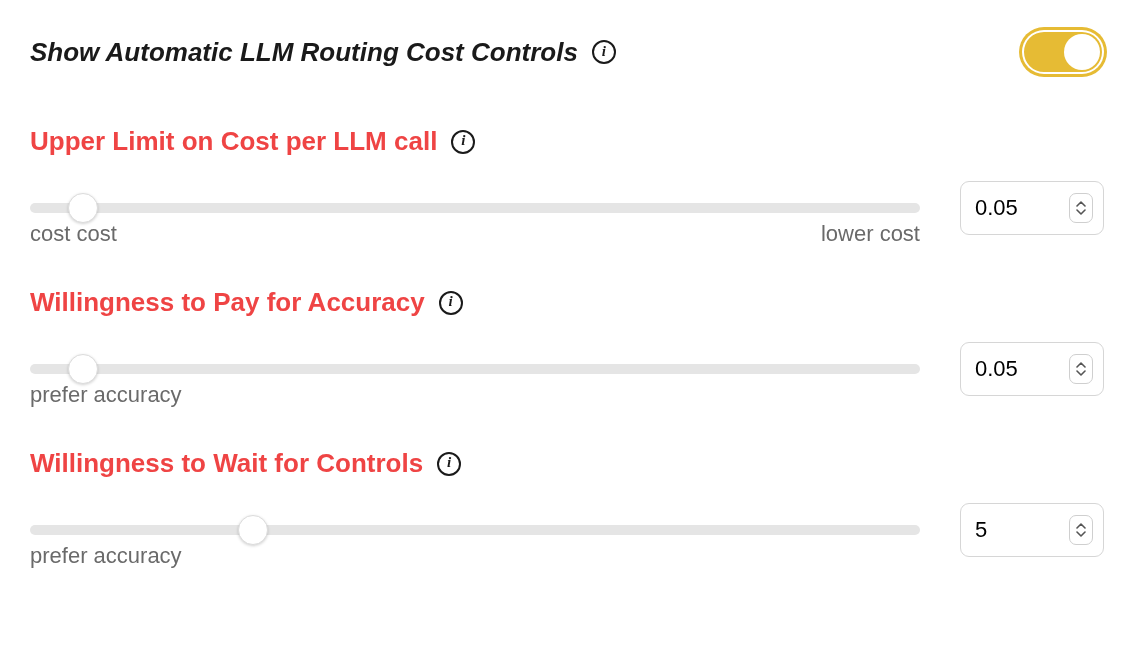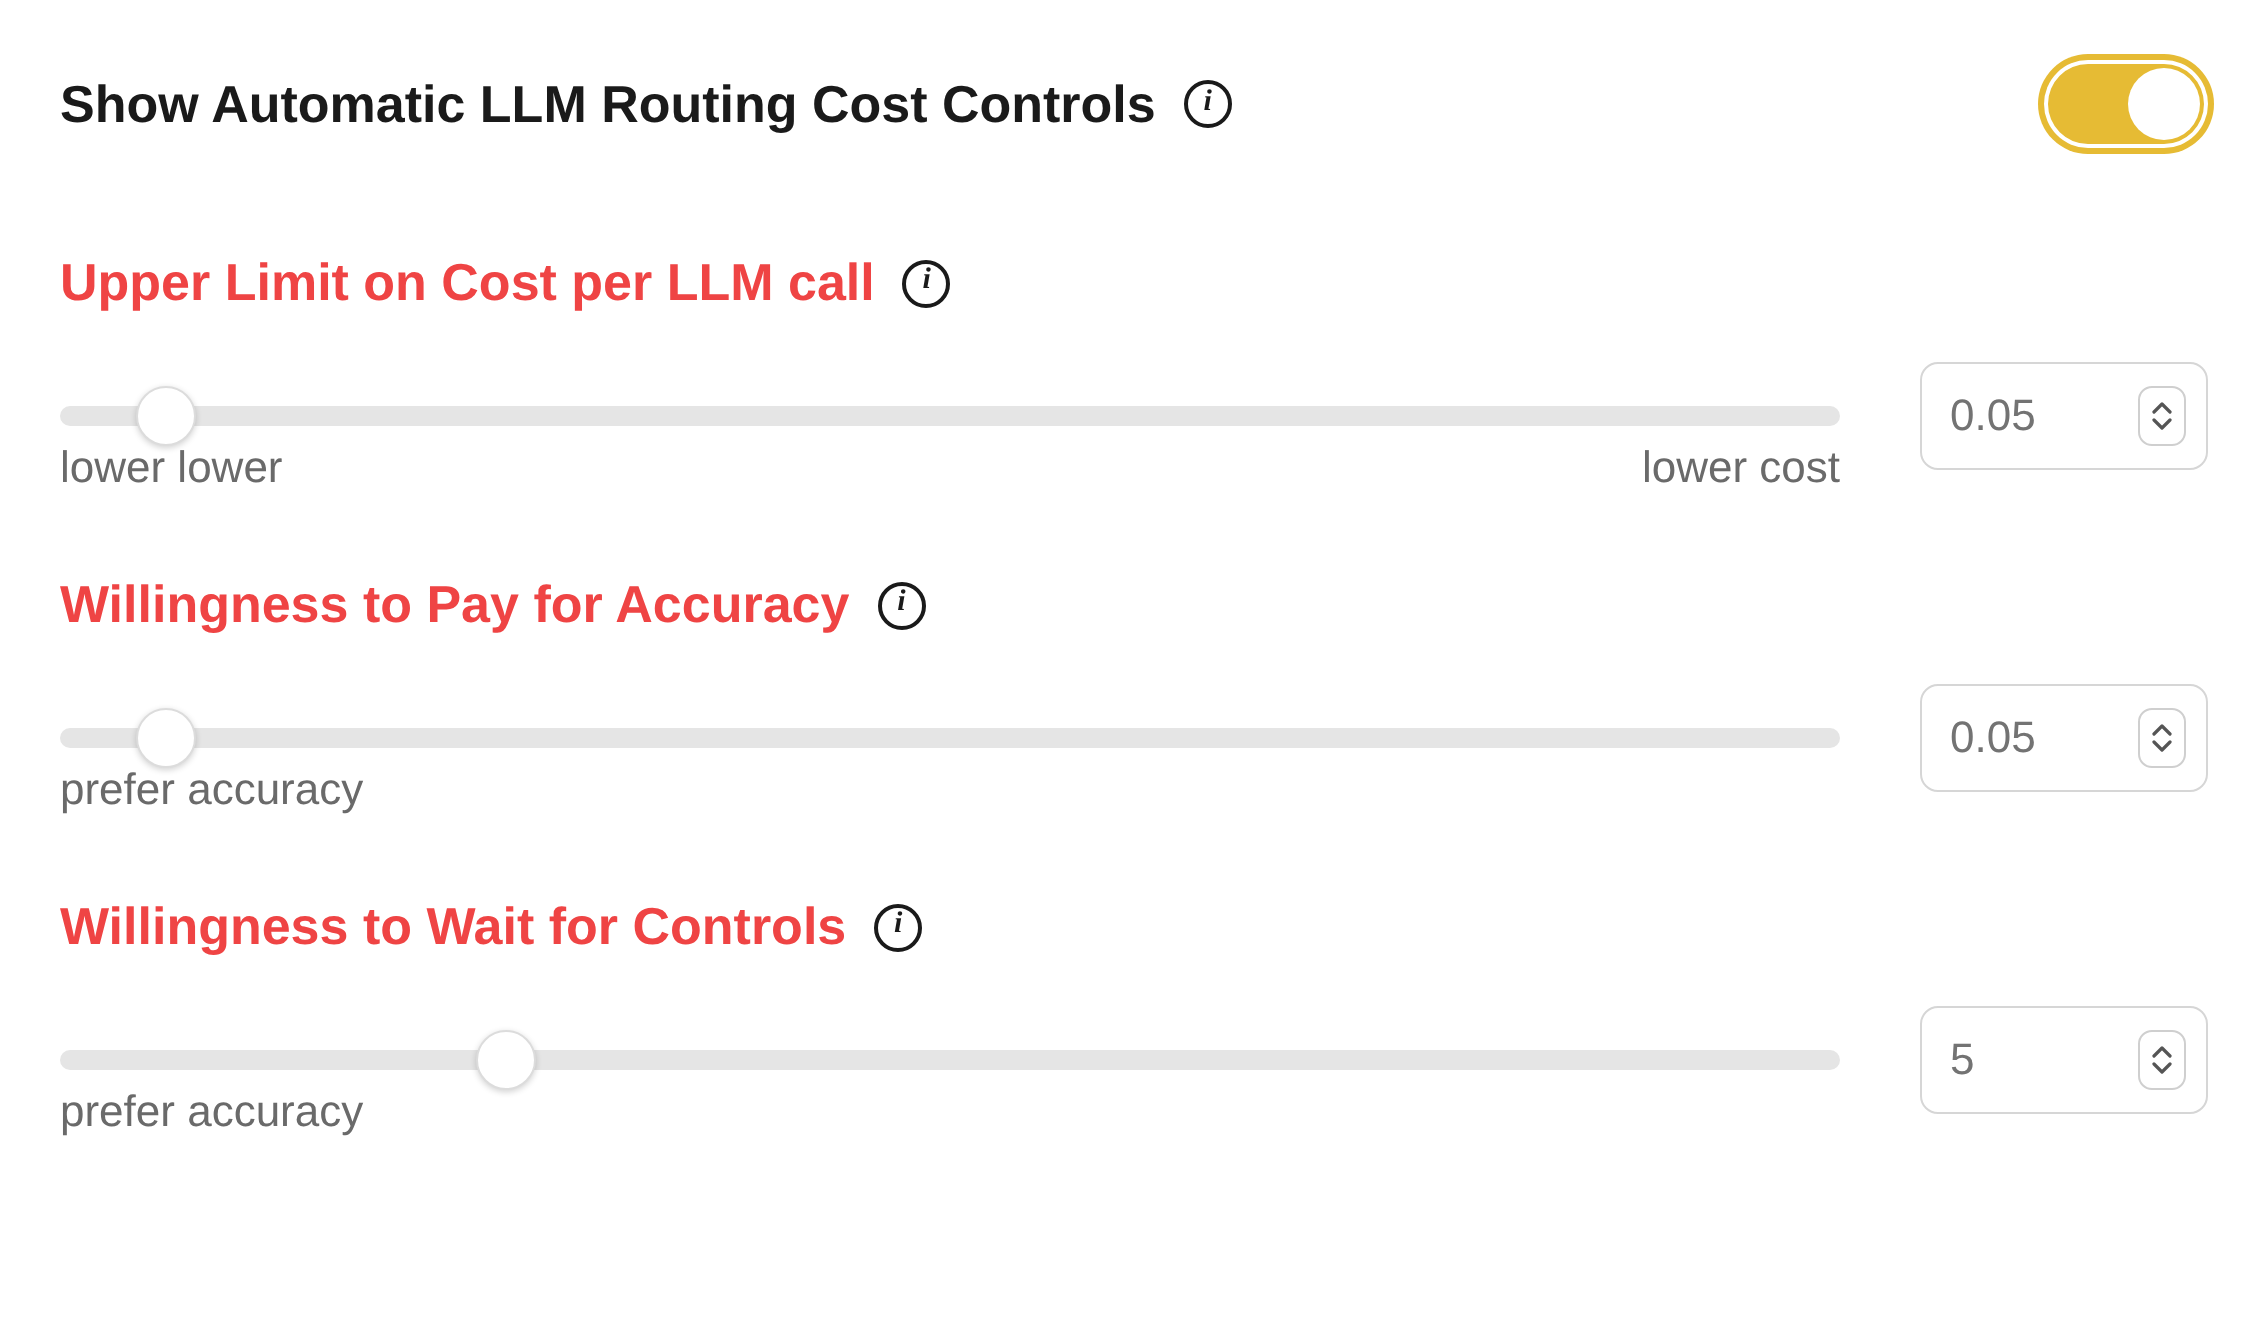--- a/index.html
+++ b/index.html
@@ -9,20 +9,21 @@
       width: 1134px;
       height: 666px;
       padding: 30px;
       color: #1a1a1a;
     }
     .row-header {
       display: flex;
       align-items: center;
       justify-content: space-between;
       margin-bottom: 52px;
+      font-style: italic;
     }
     .title-with-info {
       display: flex;
       align-items: center;
       gap: 14px;
     }
     .title {
       font-size: 26px;
       font-weight: 700;
       color: #1a1a1a;
@@ -120,21 +121,21 @@
       font-size: 22px;
       background: #fff;
       position: relative;
       margin-top: 4px;
     }
     .number-field-value {
       flex: 1;
       outline: none;
       border: none;
       font-size: 22px;
-      color: #737373;
+      color: #000000;
     }
     .stepper {
       width: 24px;
       height: 30px;
       border: 1px solid #cfcfcf;
       border-radius: 7px;
       display: flex;
       flex-direction: column;
       align-items: center;
       justify-content: center;
@@ -160,21 +161,21 @@
   <div class="title-with-info">
     <span class="sub-title">Upper Limit on Cost per LLM call</span>
     <span class="info-icon"></span>
   </div>
   <div class="slider-row">
     <div class="slider-area">
       <div class="slider-track">
         <div class="slider-thumb" style="left:6%"></div>
       </div>
       <div class="slider-labels">
-        <span>lower lower</span>
+        <span>cost cost</span>
         <span>lower cost</span>
       </div>
     </div>
     <div class="number-field">
       <span class="number-field-value">0.05</span>
       <div class="stepper">
         <svg width="10" height="7" viewBox="0 0 10 7">
             <path d="M1 5 L5 1 L9 5" stroke="#555" stroke-width="1.6" fill="none" stroke-linecap="round" stroke-linejoin="round"></path>
           </svg>
         <svg width="10" height="7" viewBox="0 0 10 7">

